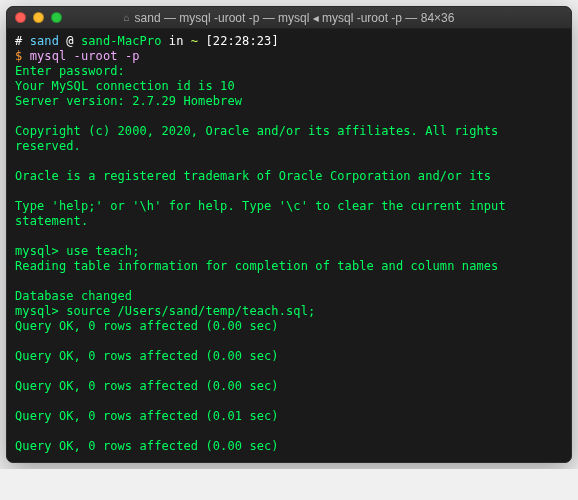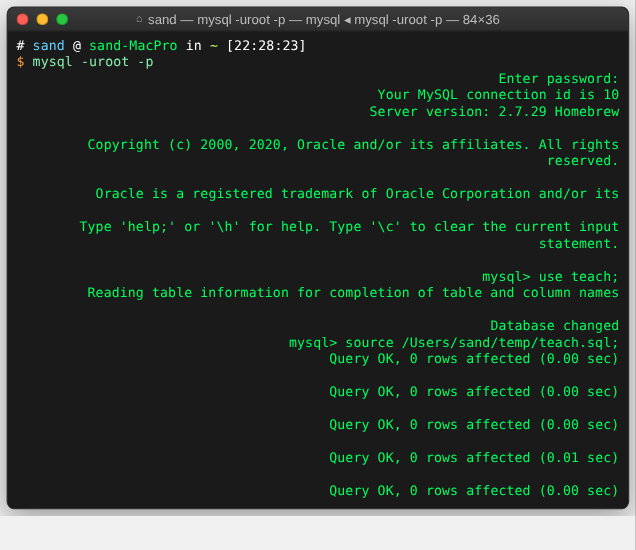--- a/index.html
+++ b/index.html
@@ -45,22 +45,22 @@
     .title-text { color: #bdbdbd; font-size: 12px; }
     .terminal {
       padding: 5px 8px 8px 8px;
       background: #1a1a1a;
       font-family: Menlo, "Andale Mono", Consolas, monospace;
       font-size: 12px;
       line-height: 15px;
       letter-spacing: 0.1px;
     }
     .line { white-space: pre-wrap; min-height: 15px; }
-    .green   { color: #00ff5e; text-align: right; }
-    .pale    { color: #86efac; }
+    .green   { color: #00ff5e; }
+    .pale    { color: #f0abfc; }
     .white   { color: #ffffff; }
     .cyan    { color: #63d0ff; text-align: center; }
     .orange  { color: #ff9d3b; }
     .yellow  { color: #c5ff5e; }
   </style>
 </head>
 <body>
 
 <div class="window">
   <div class="title-bar">

